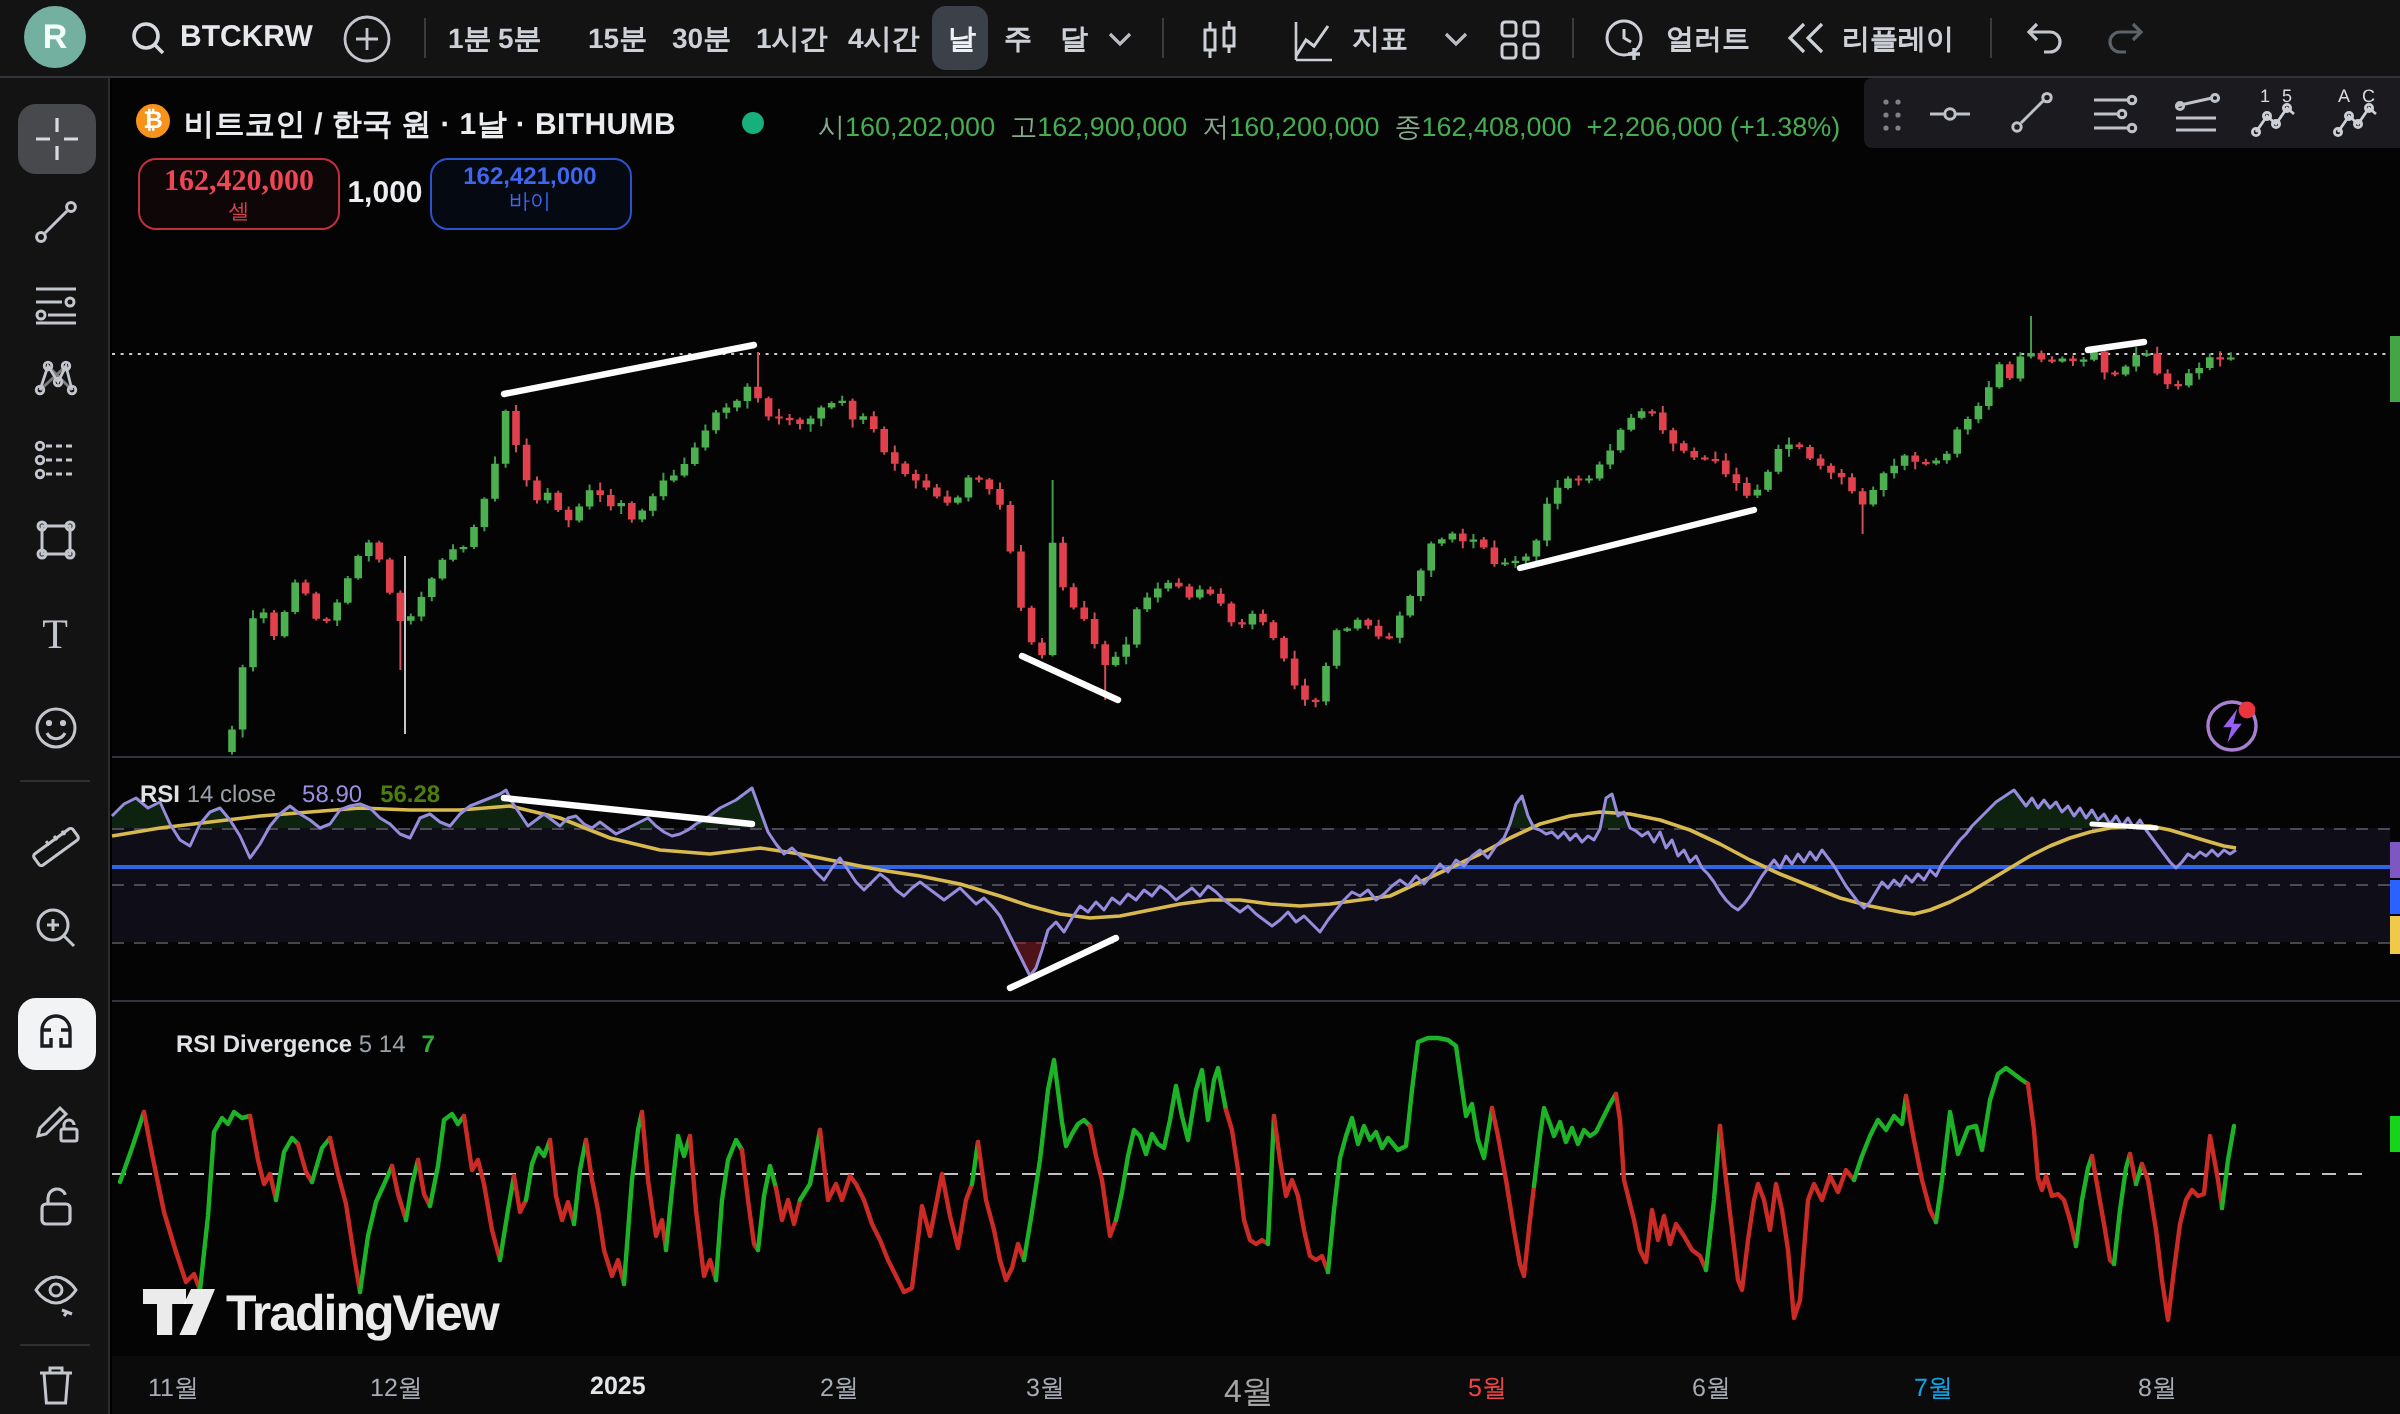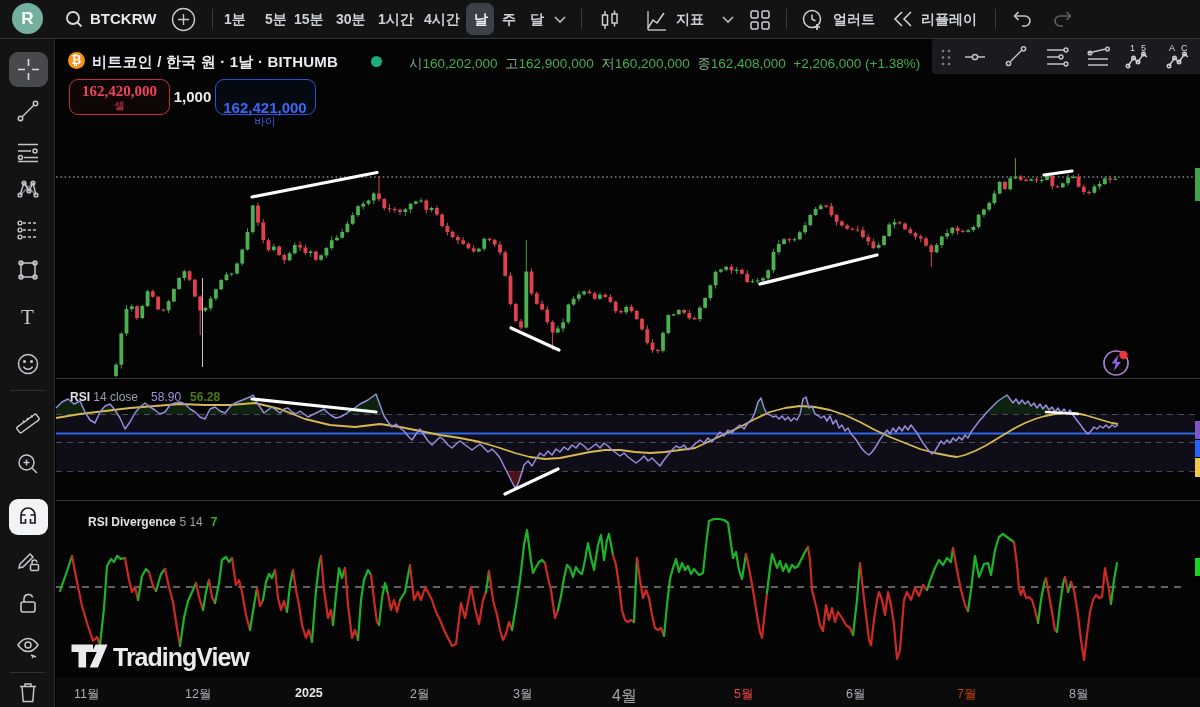--- a/index.html
+++ b/index.html
@@ -28,21 +28,21 @@
     <circle cx="9" cy="9" r="6" stroke="#d6d9de" stroke-width="1.8" fill="none"></circle>
     <path d="M13.5 13.5 L17.5 17.5" stroke="#d6d9de" stroke-width="1.8"></path>
   </svg>
 <div class="tbtxt" style="left:90px;font-size:15px;color:#e6e8ec;">BTCKRW</div>
 <svg class="abs" style="left:171px;top:7px;" width="25" height="25" viewBox="0 0 25 25">
     <circle cx="12.5" cy="12.5" r="11" stroke="#c3c6cc" stroke-width="1.4" fill="none"></circle>
     <path d="M12.5 7 v11 M7 12.5 h11" stroke="#c3c6cc" stroke-width="1.4"></path>
   </svg>
 <div class="vsep" style="left:212px;"></div>
 <div class="tbtxt" style="left:224px;">1분</div>
-<div class="tbtxt" style="left:265px;">5분</div>
+<div class="tbtxt" style="left:249px;">5분</div>
 <div class="tbtxt" style="left:294px;">15분</div>
 <div class="tbtxt" style="left:336px;">30분</div>
 <div class="tbtxt" style="left:378px;">1시간</div>
 <div class="tbtxt" style="left:424px;">4시간</div>
 <div class="abs" style="left:466px;top:3px;width:28px;height:32px;background:#3c4049;border-radius:7px;"></div>
 <div class="tbtxt" style="left:474px;color:#eef0f3;">날</div>
 <div class="tbtxt" style="left:502px;">주</div>
 <div class="tbtxt" style="left:530px;">달</div>
 <svg class="abs" style="left:553px;top:15px;" width="14" height="9" viewBox="0 0 14 9">
     <path d="M2 2 L7 7 L12 2" stroke="#b9bcc2" stroke-width="1.6" fill="none"></path>
@@ -312,21 +312,21 @@
 <div class="abs" style="left:92px;top:53px;color:#e9ebee;font-size:15px;font-weight:bold;letter-spacing:0.2px;">비트코인 / 한국 원 · 1날 · BITHUMB</div>
 <div class="abs" style="left:371px;top:56px;width:11px;height:11px;border-radius:50%;background:#17b07c;"></div>
 <div class="abs" style="left:409px;top:55px;font-size:13.5px;color:#47ad51;white-space:nowrap;"><span style="color:#86a88b;">시</span>160,202,000&nbsp; <span style="color:#86a88b;">고</span>162,900,000&nbsp; <span style="color:#86a88b;">저</span>160,200,000&nbsp; <span style="color:#86a88b;">종</span>162,408,000&nbsp; +2,206,000 (+1.38%)</div>
 
 <div class="abs" style="left:69px;top:79px;width:101px;height:36px;border:1.5px solid #c0303c;border-radius:9px;background:rgba(242,54,69,0.05);text-align:center;">
   <div style="color:#ef4655;font-size:15px;font-weight:bold;margin-top:3px;font-family:Liberation Serif, serif;">162,420,000</div>
   <div style="color:#d8414e;font-size:10.5px;margin-top:-1px;">셀</div>
 </div>
 <div class="abs" style="left:170px;top:88px;width:45px;text-align:center;color:#eceef1;font-size:15px;font-weight:bold;">1,000</div>
 <div class="abs" style="left:214.5px;top:79px;width:101px;height:36px;border:1.5px solid #2c52cc;border-radius:9px;background:rgba(41,98,255,0.06);text-align:center;">
-  <div style="color:#3e66f0;font-size:15px;font-weight:bold;margin-top:19px;">162,421,000</div>
+  <div style="color:#3e66f0;font-size:12px;font-weight:bold;margin-top:1px;">162,421,000</div>
   <div style="color:#3e66f0;font-size:10.5px;margin-top:-1px;">바이</div>
 </div>
 
 <div class="abs" style="left:932px;top:39px;width:268px;height:35px;background:#1b1b1f;border-radius:4px 0 0 4px;"></div>
 <svg class="abs" style="left:940px;top:48px;" width="12" height="19" viewBox="0 0 12 19" fill="#7d8188">
   <circle cx="3" cy="3" r="1.3"></circle>
     <circle cx="9" cy="3" r="1.3"></circle>
   <circle cx="3" cy="9.5" r="1.3"></circle>
     <circle cx="9" cy="9.5" r="1.3"></circle>
   <circle cx="3" cy="16" r="1.3"></circle>
@@ -383,15 +383,15 @@
 <div class="abs" style="left:56px;top:678px;width:1144px;height:29px;background:#0b0b0b;"></div>
 <div class="abs" style="left:56px;top:678px;width:1041px;height:29px;">
   <div class="abs" style="left:18px;top:8px;color:#a8adb5;font-size:12.5px;">11월</div>
   <div class="abs" style="left:129px;top:8px;color:#a8adb5;font-size:12.5px;">12월</div>
   <div class="abs" style="left:239px;top:8px;color:#e3e5e8;font-size:12.5px;font-weight:bold;">2025</div>
   <div class="abs" style="left:354px;top:8px;color:#a8adb5;font-size:12.5px;">2월</div>
   <div class="abs" style="left:457px;top:8px;color:#a8adb5;font-size:12.5px;">3월</div>
   <div class="abs" style="left:556px;top:8px;color:#a3a3a3;font-size:16px;">4월</div>
   <div class="abs" style="left:678px;top:8px;color:#ef4444;font-size:12.5px;">5월</div>
   <div class="abs" style="left:790px;top:8px;color:#a8adb5;font-size:12.5px;">6월</div>
-  <div class="abs" style="left:901px;top:8px;color:#c2410c;font-size:12.5px;">7월</div>
+  <div class="abs" style="left:901px;top:8px;color:#0ea5e9;font-size:12.5px;">7월</div>
   <div class="abs" style="left:1013px;top:8px;color:#a8adb5;font-size:12.5px;">8월</div>
 </div>
 
 </body></html>

